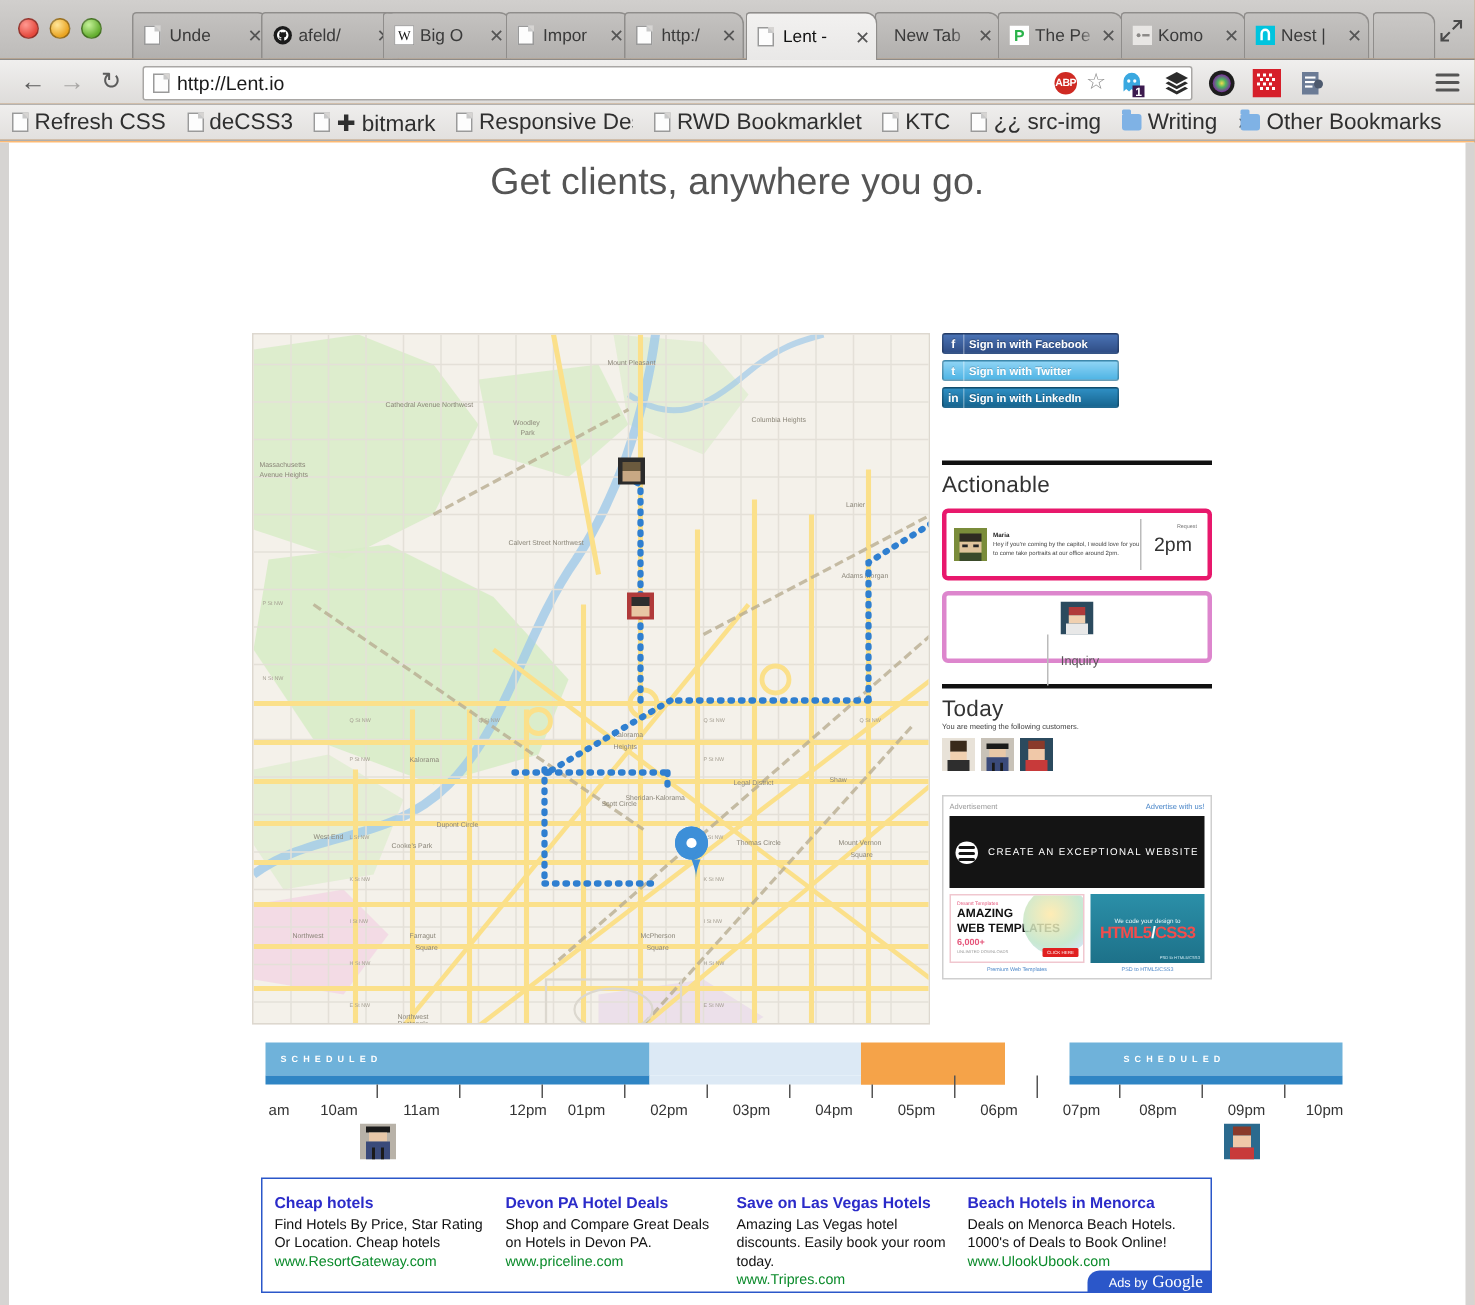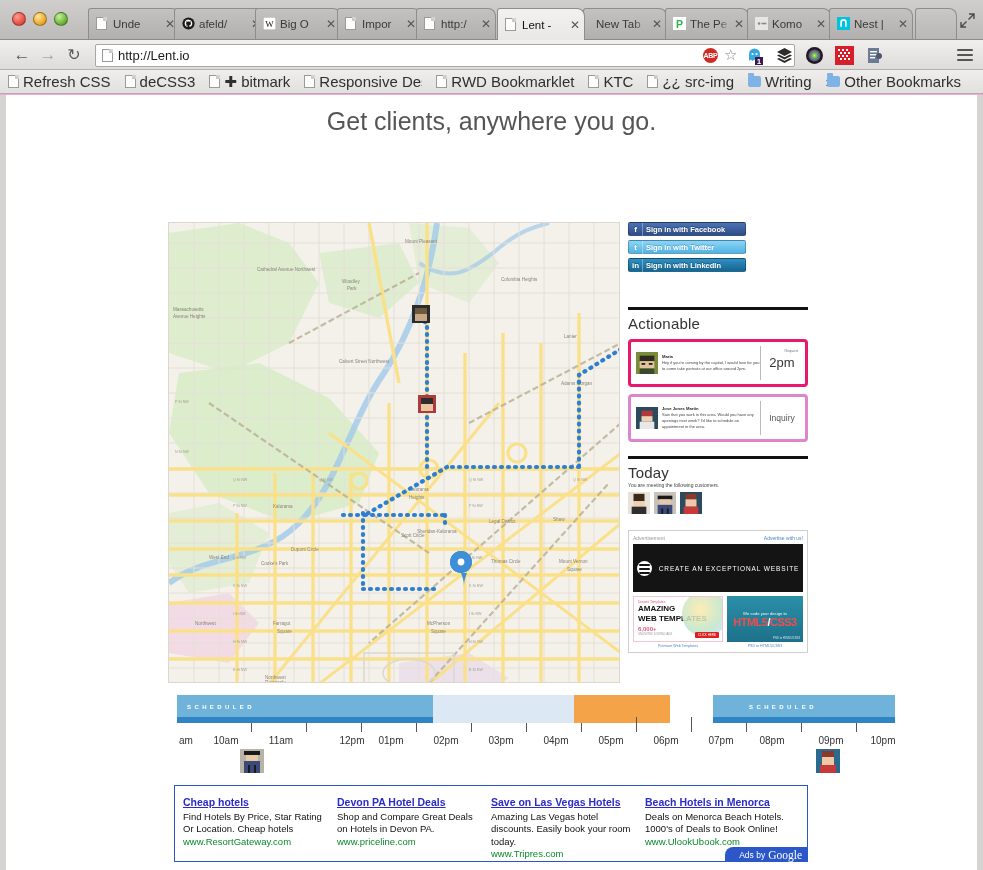--- a/index.html
+++ b/index.html
@@ -1,20 +1,20 @@
 <!DOCTYPE html>
 <html><head>
 <meta charset="utf-8">
 <style>
   * { box-sizing: border-box; margin:0; padding:0; }
   html,body { width:983px; height:870px; overflow:hidden; background:#7a7a7a; }
   body { font-family:"Liberation Sans", sans-serif; }
 
   
-  #window { position:absolute; left:0; top:0; width:983px; height:870px; background:#f9a8d4; }
+  #window { position:absolute; left:0; top:0; width:983px; height:870px; background:#fdba74; }
 
   
   #tabstrip { position:absolute; left:0; top:0; width:983px; height:40px;
               background:linear-gradient(#d1cfcd,#bdbbb9); border-bottom:1px solid #8d8b89; }
   #traffic { position:absolute; left:12px; top:12px; width:70px; height:16px; display:flex; gap:7px; }
   .light { width:14px; height:14px; border-radius:50%; border:1px solid rgba(0,0,0,.35); }
   .light.red    { background:radial-gradient(circle at 35% 30%, #ff9a92, #e4483c 70%); }
   .light.yellow { background:radial-gradient(circle at 35% 30%, #ffe69a, #e9a320 70%); }
   .light.green  { background:radial-gradient(circle at 35% 30%, #c6f29a, #63ad2f 70%); }
 
@@ -94,21 +94,21 @@
                  text-align:center; line-height:14px; font-size:8px;
                  border-right:1px solid rgba(255,255,255,.35); }
   #fb { background:linear-gradient(#4a73b5,#2f4d85); }
   #tw { background:linear-gradient(#8fd4f5,#4fb4e4); text-shadow:0 -1px 0 rgba(0,0,0,.2); }
   #li { background:linear-gradient(#2f8fc4,#17658f); }
 
   #panel { margin-top:35px; border-top:3px solid #111; padding-top:5px; }
   .secttl { font-size:15px; color:#333; font-weight:normal; letter-spacing:.2px; }
   .card { position:relative; border:3px solid #e8186c; border-radius:4px; margin-top:7px;
           height:48px; background:#fff; display:flex; align-items:center; padding:4px 5px; }
-  .card.inquiry { border-color:#dd86cd; }
+  .card.inquiry { border-color:#dd86cd;flex-direction:column; }
   .card .avatar { width:22px; height:22px; flex:none; image-rendering:pixelated; }
   .card .ctext { flex:1; padding-left:4px; overflow:hidden; }
   .card .cname { font-size:4.2px; font-weight:bold; color:#222; line-height:1.5; }
   .card .cmsg { font-size:4px; color:#444; line-height:1.45; }
   .card .cact { width:40px; flex:none; border-left:1px solid #bbb; text-align:center;
                 padding-left:3px; position:relative; }
   .card .cact .sub { font-size:3.6px; color:#777; position:absolute; right:2px; top:3px; }
   .card .cact .big { font-size:13px; color:#333; line-height:34px; }
   .card .cact .ib  { font-size:8.5px; color:#555; line-height:34px; }
 
@@ -158,21 +158,21 @@
   .tick { position:absolute; top:28px; width:1px; height:9px; background:#555; }
   #tllabels { position:absolute; left:0; top:40px; width:640px; height:14px; }
   .tlab { position:absolute; font-size:10px; color:#333; text-align:center; transform:translateX(-50%); }
   .tlav { position:absolute; width:24px; height:24px; image-rendering:pixelated; }
 
   
   #gads { position:absolute; left:168px; top:690px; width:634px; height:77px;
           border:1px solid #2b57c9; background:#fff; padding:6px 8px; }
   #gadgrid { display:flex; gap:0; }
   .gad { width:25%; padding-right:10px; }
-  .gad .gt { color:#2b2bc9; font-size:10.5px; font-weight:bold; text-decoration:underline; line-height:1.35; }
+  .gad .gt { color:#2b2bc9; font-size:10.5px; font-weight:bold; line-height:1.35; }
   .gad .gd { color:#111; font-size:9.5px; line-height:1.3; margin-top:1px; }
   .gad .gu { color:#0a8a2a; font-size:9.5px; line-height:1.3; }
   #gbadge { position:absolute; right:-1px; bottom:-1px; height:15px; background:#2b57c9; color:#fff;
             font-size:8.5px; padding:1px 6px 0 14px; display:flex; align-items:center; gap:3px;
             border-radius:8px 0 0 0; }
   #gbadge .gg { font-family:"Liberation Serif", serif; font-size:11.5px; }
 </style>
 </head>
 <body>
 

